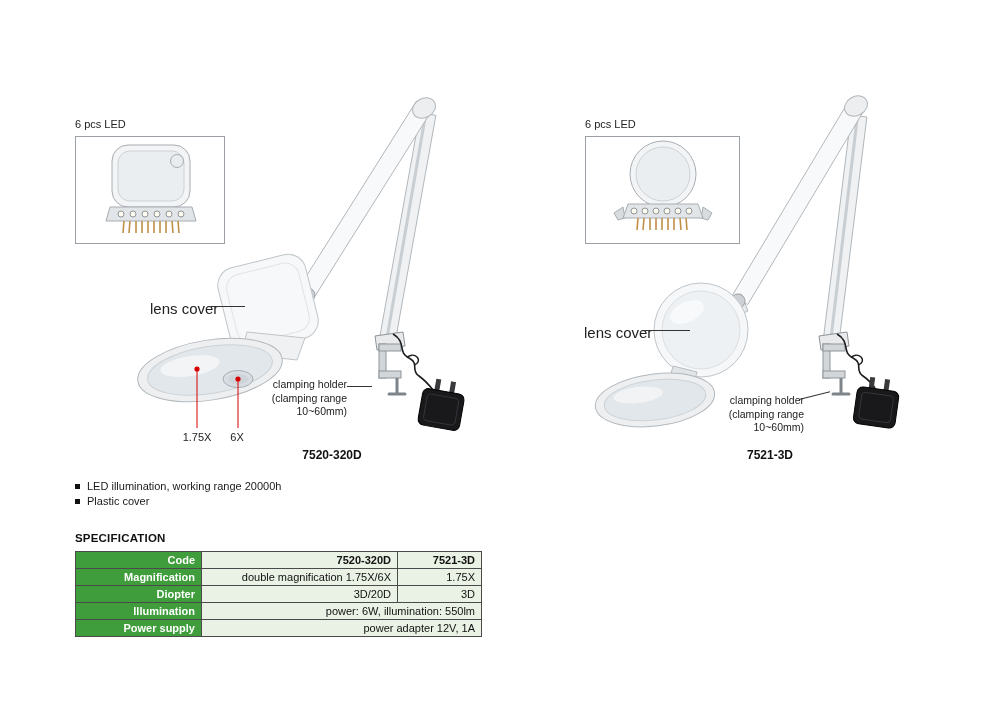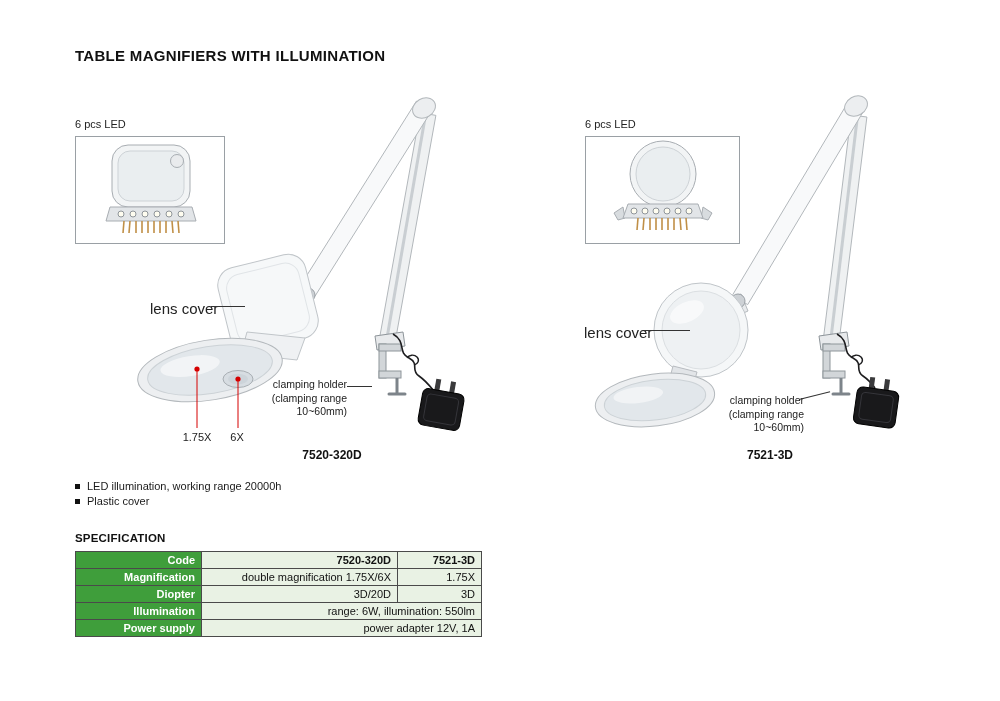--- a/index.html
+++ b/index.html
@@ -56,21 +56,20 @@
   col.c1 { width:126px; } col.c2 { width:196px; } col.c3 { width:84px; }
 
   .redline { stroke:var(--red,#d50000); stroke-width:1; }
   .reddot  { fill:var(--red,#d50000); }
 </style>
 </head>
 <body>
 
 <div class="page">
 
-  <div class="title">TABLE MAGNIFIERS WITH ILLUMINATION</div>
 
   <div class="led-label p1-led">6 pcs LED</div>
 
   <div class="inset p1-inset">
     <svg viewBox="0 0 148 106" width="148" height="106">
       <rect x="36" y="8" width="78" height="62" rx="16" fill="#f2f4f5" stroke="#a8adb2"></rect>
       <rect x="42" y="14" width="66" height="50" rx="12" fill="#eaeef0" stroke="#cdd2d6"></rect>
       <circle cx="101" cy="24" r="6.5" fill="#e9ebed" stroke="#a8adb2"></circle>
       <polygon points="34,70 116,70 120,84 30,84" fill="#e2e5e8" stroke="#a8adb2"></polygon>
       <g fill="#fffdf0" stroke="#8f959a">
@@ -268,21 +267,21 @@
         <td class="v">double magnification 1.75X/6X</td>
         <td class="v">1.75X</td>
       </tr>
       <tr>
         <td class="h">Diopter</td>
         <td class="v">3D/20D</td>
         <td class="v">3D</td>
       </tr>
       <tr>
         <td class="h">Illumination</td>
-        <td class="v" colspan="2">range: 6W, illumination: 550lm</td>
+        <td class="v" colspan="2">power: 6W, illumination: 550lm</td>
       </tr>
       <tr>
         <td class="h">Power supply</td>
         <td class="v" colspan="2">power adapter 12V, 1A</td>
       </tr>
     </tbody>
   </table>
 
 </div>
 

